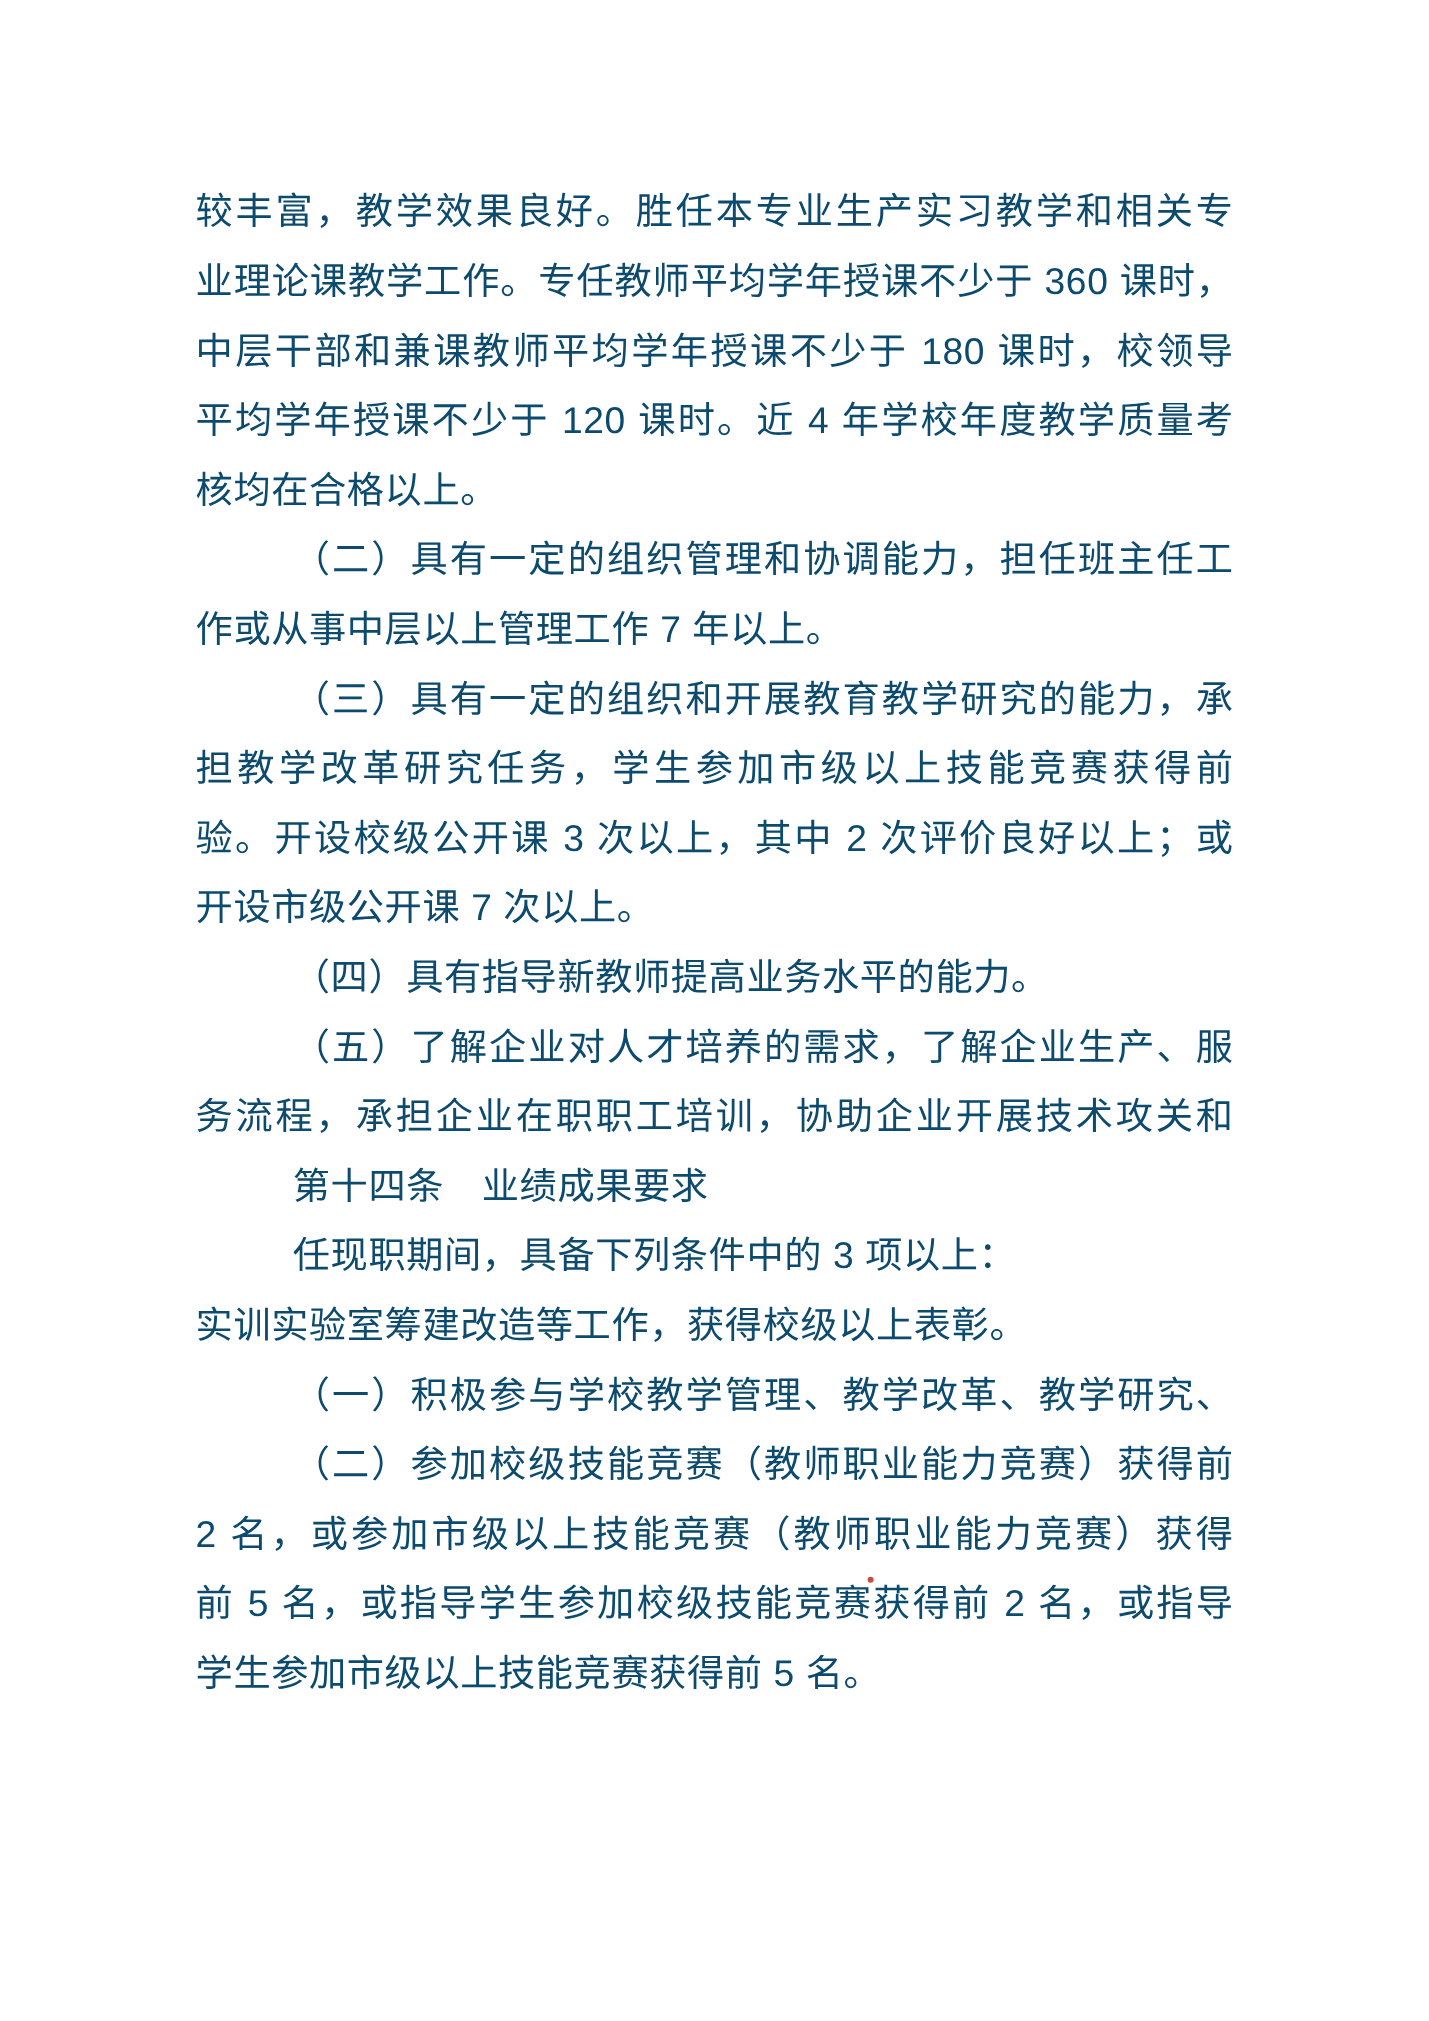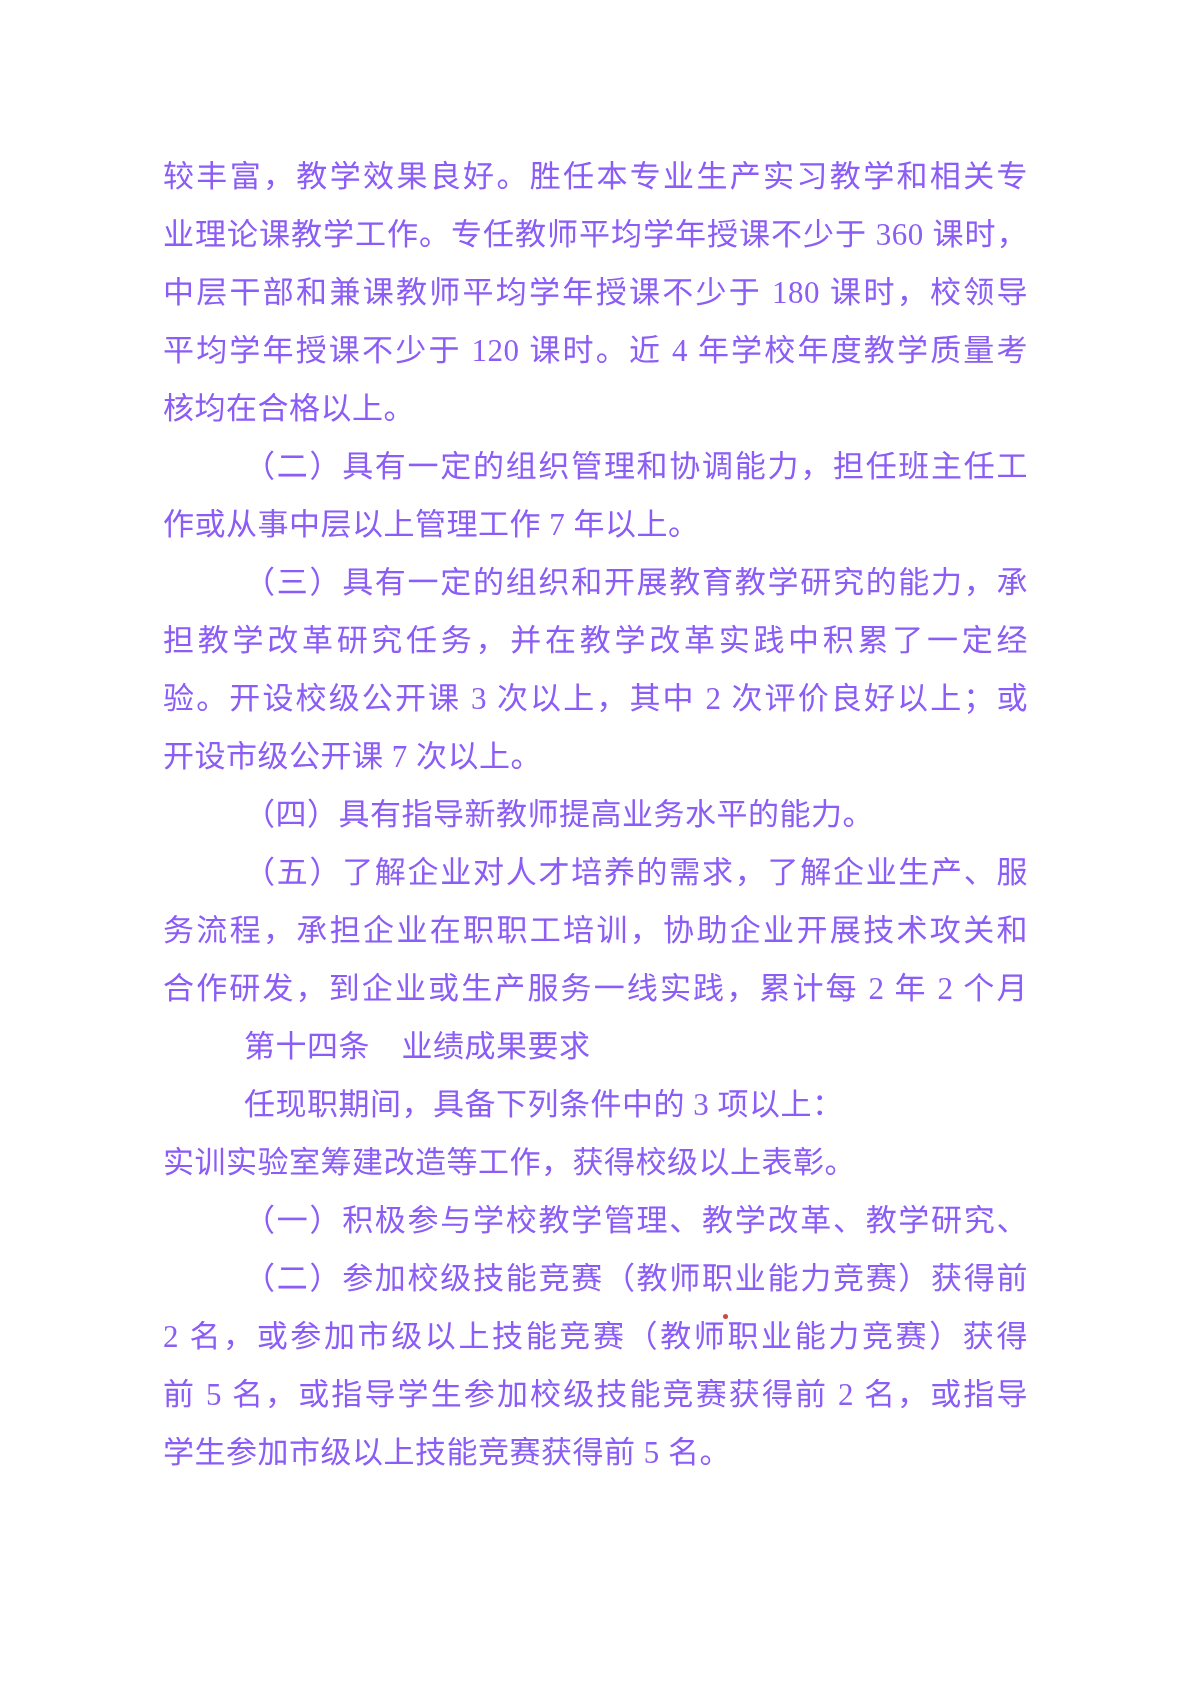--- a/index.html
+++ b/index.html
@@ -5,24 +5,24 @@
   html, body {
     margin: 0;
     padding: 0;
     background: #ffffff;
   }
   .page {
     position: relative;
     width: 1191px;
     height: 1684px;
     background: #ffffff;
-    color: #8b5cf6;
+    color: #0c4a6e;
     overflow: hidden;
     
-    font-family: Liberation Serif, serif;
+    font-family: Liberation Sans, sans-serif;
   }
   .textblock {
     position: absolute;
     left: 163px;
     top: 148px;
     width: 865px;
   }
   .line {
     height: 58px;
     line-height: 58px;
@@ -55,27 +55,26 @@
 <div class="page">
   <div class="textblock">
     <div class="line just">较丰富，教学效果良好。胜任本专业生产实习教学和相关专</div>
     <div class="line just">业理论课教学工作。专任教师平均学年授课不少于 360 课时，</div>
     <div class="line just">中层干部和兼课教师平均学年授课不少于 180 课时，校领导</div>
     <div class="line just">平均学年授课不少于 120 课时。近 4 年学校年度教学质量考</div>
     <div class="line">核均在合格以上。</div>
     <div class="line ind just">（二）具有一定的组织管理和协调能力，担任班主任工</div>
     <div class="line">作或从事中层以上管理工作 7 年以上。</div>
     <div class="line ind just">（三）具有一定的组织和开展教育教学研究的能力，承</div>
-    <div class="line just">担教学改革研究任务，并在教学改革实践中积累了一定经</div>
+    <div class="line just">担教学改革研究任务，学生参加市级以上技能竞赛获得前</div>
     <div class="line just">验。开设校级公开课 3 次以上，其中 2 次评价良好以上；或</div>
     <div class="line">开设市级公开课 7 次以上。</div>
     <div class="line ind">（四）具有指导新教师提高业务水平的能力。</div>
     <div class="line ind just">（五）了解企业对人才培养的需求，了解企业生产、服</div>
     <div class="line just">务流程，承担企业在职职工培训，协助企业开展技术攻关和</div>
-    <div class="line just">合作研发，到企业或生产服务一线实践，累计每 2 年 2 个月</div>
     <div class="line ind">第十四条　业绩成果要求</div>
     <div class="line ind">任现职期间，具备下列条件中的 3 项以上：</div>
     <div class="line">实训实验室筹建改造等工作，获得校级以上表彰。</div>
     <div class="line ind just">（一）积极参与学校教学管理、教学改革、教学研究、</div>
     <div class="line ind just">（二）参加校级技能竞赛（教师职业能力竞赛）获得前</div>
     <div class="line just">2 名，或参加市级以上技能竞赛（教师职业能力竞赛）获得</div>
     <div class="line just">前 5 名，或指导学生参加校级技能竞赛获得前 2 名，或指导</div>
     <div class="line">学生参加市级以上技能竞赛获得前 5 名。</div>
   </div>
   <span class="red-dot"></span>

